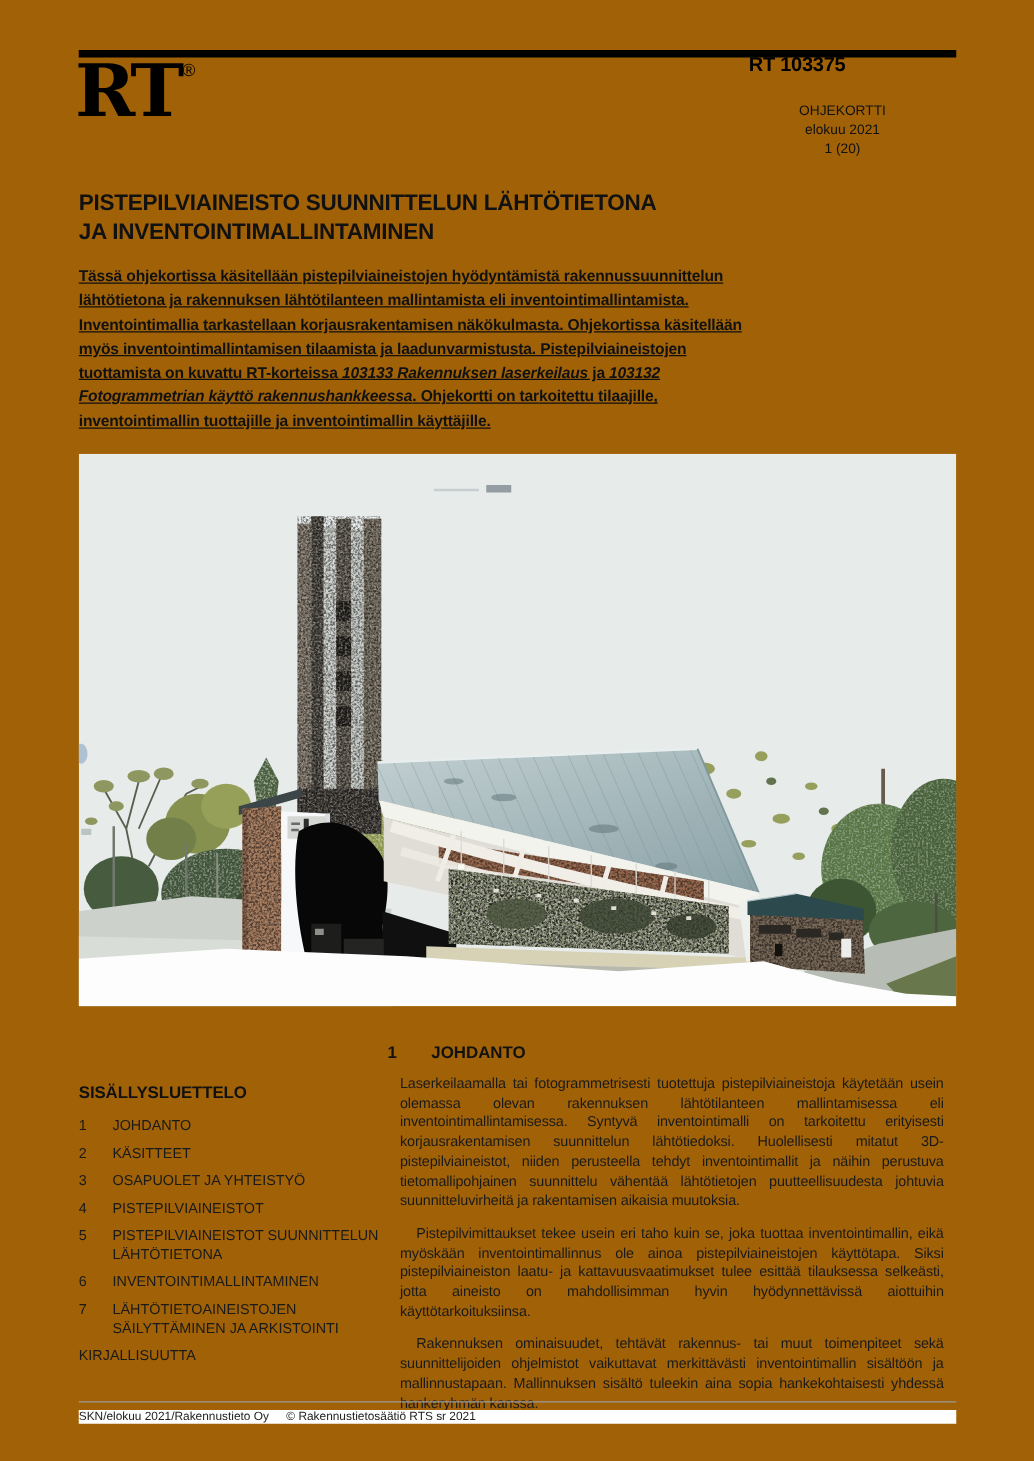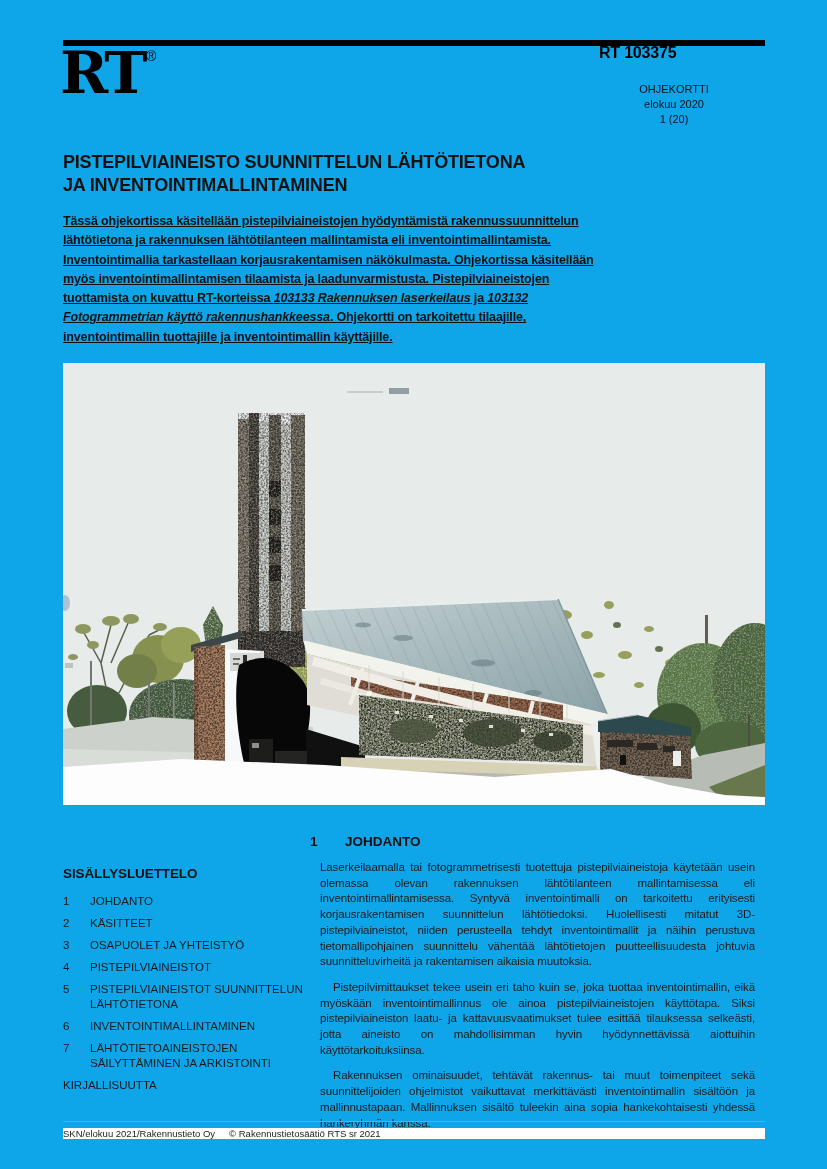--- a/index.html
+++ b/index.html
@@ -1,17 +1,17 @@
 <!DOCTYPE html>
 <html><head>
 <meta charset="utf-8">
 <style>
   html,body{margin:0;padding:0;background:#ffffff;}
   .page{
-    position:relative;width:827px;height:1169px;background:#0ea5e9;
+    position:relative;width:827px;height:1169px;background:#a16207;
     font-family:"Liberation Sans",sans-serif;color:#1a1a1a;overflow:hidden;
   }
   .topbar{position:absolute;left:63px;top:40px;width:702px;height:6px;background:#000;}
   .logo{
     position:absolute;left:60px;top:44px;
     font-family:"DejaVu Serif",serif;font-weight:bold;font-size:58px;line-height:58px;
     letter-spacing:-3px;color:#000;
   }
   .reg{position:absolute;left:146px;top:48px;font-size:14px;font-weight:normal;color:#000;
     font-family:"Liberation Sans",sans-serif;letter-spacing:0;}
@@ -54,21 +54,21 @@
 
   <div class="topbar"></div>
 
   <div class="logo">RT</div>
   <div class="reg">®</div>
 
   <div class="docmeta">
     <div class="doc-number">RT 103375</div>
     <div class="doc-meta-lines">
       <div>OHJEKORTTI</div>
-      <div>elokuu 2020</div>
+      <div>elokuu 2021</div>
       <div>1 (20)</div>
     </div>
   </div>
 
   <div class="title">
     <div>PISTEPILVIAINEISTO SUUNNITTELUN LÄHTÖTIETONA</div>
     <div>JA INVENTOINTIMALLINTAMINEN</div>
   </div>
 
   <div class="intro">

